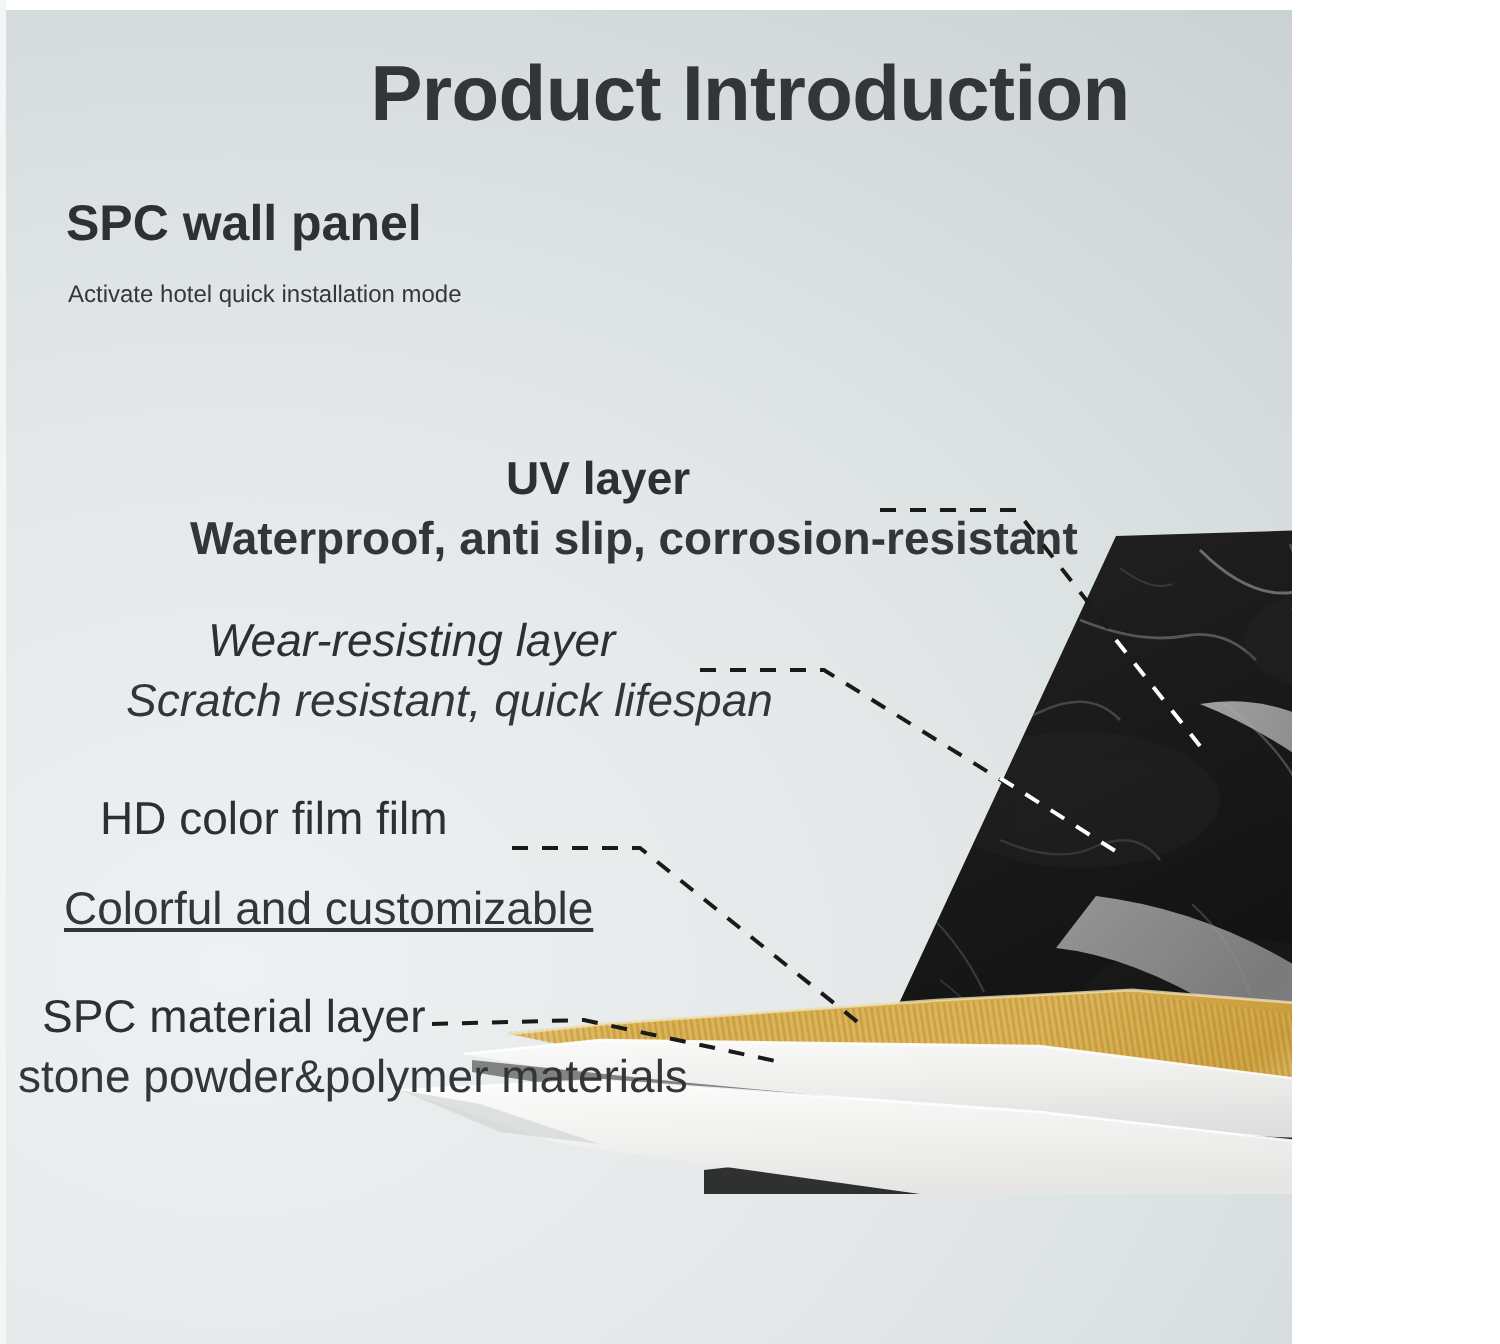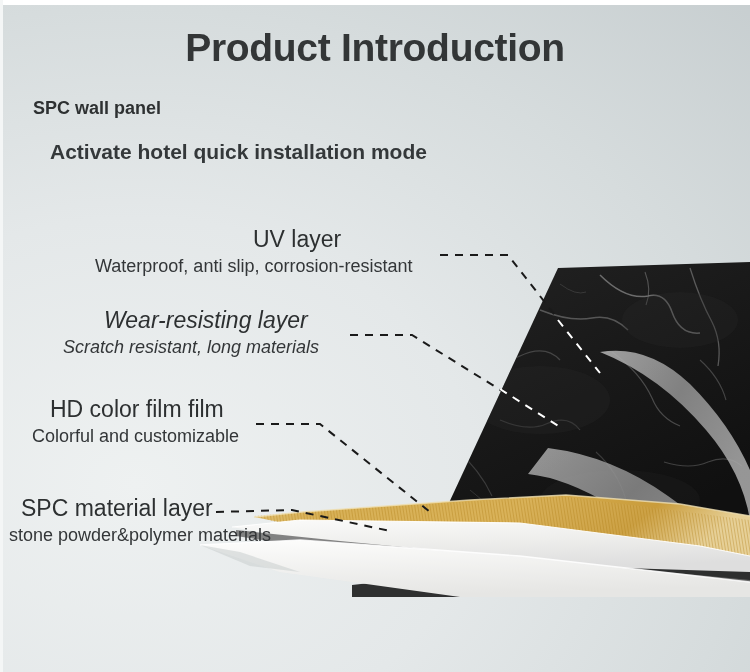--- a/index.html
+++ b/index.html
@@ -5,63 +5,63 @@
 <style>
   html,body{margin:0;padding:0;}
   body{
     width:750px;height:672px;
     font-family:"Liberation Sans", sans-serif;
     overflow:hidden;
     background:#ffffff;
   }
   #stage{
     position:relative;
-    width:750px;height:672px;
+    width:646px;height:672px;
     overflow:hidden;
     background:
       radial-gradient(ellipse 900px 700px at 18% 72%, #eef1f1 0%, #e4e8e9 38%, #d6dcdd 68%, #c6cdcf 100%);
   }
   
   #frame-top{position:absolute;left:0;top:0;width:750px;height:5px;background:#ffffff;z-index:60;}
   #frame-left{position:absolute;left:0;top:0;width:3px;height:672px;background:#f4f6f6;z-index:60;}
 
   
   #title{
     position:absolute;left:0;top:26px;width:750px;
     text-align:center;
     font-size:39px;font-weight:bold;letter-spacing:-0.3px;
     color:#333637;
   }
   #subtitle{
     position:absolute;left:33px;top:98px;
-    font-size:18px;font-weight:bold;color:#2e3132;
+    font-size:25px;font-weight:bold;color:#2e3132;
   }
   #tagline{
-    position:absolute;left:50px;top:140px;
-    font-size:21px;font-weight:bold;color:#34383a;
+    position:absolute;left:34px;top:140px;
+    font-size:12px;font-weight:normal;color:#34383a;
   }
 
   
   #art{
     position:absolute;left:0;top:0;width:750px;height:597px;
     overflow:hidden;z-index:10;
   }
   #art svg{display:block;}
 
   
   .lbl{position:absolute;z-index:40;white-space:nowrap;}
   .lbl .hd{font-size:23px;color:#2d3031;line-height:1.05;}
-  .lbl .sb{font-size:18px;color:#333638;line-height:1.15;}
-
-  #lbl-1{left:253px;top:227px;}
+  .lbl .sb{font-size:23px;color:#333638;line-height:1.15;}
+
+  #lbl-1{left:253px;top:227px;font-weight:bold;}
   #lbl-1 .sb{margin-left:-158px;margin-top:5px;}
   #lbl-2{left:104px;top:308px;font-style:italic;}
   #lbl-2 .sb{margin-left:-41px;margin-top:5px;}
   #lbl-3{left:50px;top:397px;}
-  #lbl-3 .sb{margin-left:-18px;margin-top:5px;}
+  #lbl-3 .sb{margin-left:-18px;margin-top:20px;text-decoration:underline;}
   #lbl-4{left:21px;top:496px;}
   #lbl-4 .sb{margin-left:-12px;margin-top:5px;}
 
   
   #leaders{position:absolute;left:0;top:0;width:750px;height:672px;z-index:45;pointer-events:none;}
 </style>
 </head>
 <body>
 
 <div id="stage">
@@ -195,21 +195,21 @@
   <div id="subtitle">SPC wall panel</div>
   <div id="tagline">Activate hotel quick installation mode</div>
 
   <div class="lbl" id="lbl-1">
     <div class="hd">UV layer</div>
     <div class="sb">Waterproof, anti slip, corrosion-resistant</div>
   </div>
 
   <div class="lbl" id="lbl-2">
     <div class="hd">Wear-resisting layer</div>
-    <div class="sb">Scratch resistant, long materials</div>
+    <div class="sb">Scratch resistant, quick lifespan</div>
   </div>
 
   <div class="lbl" id="lbl-3">
     <div class="hd">HD color film film</div>
     <div class="sb">Colorful and customizable</div>
   </div>
 
   <div class="lbl" id="lbl-4">
     <div class="hd">SPC material layer</div>
     <div class="sb">stone powder&amp;polymer materials</div>

